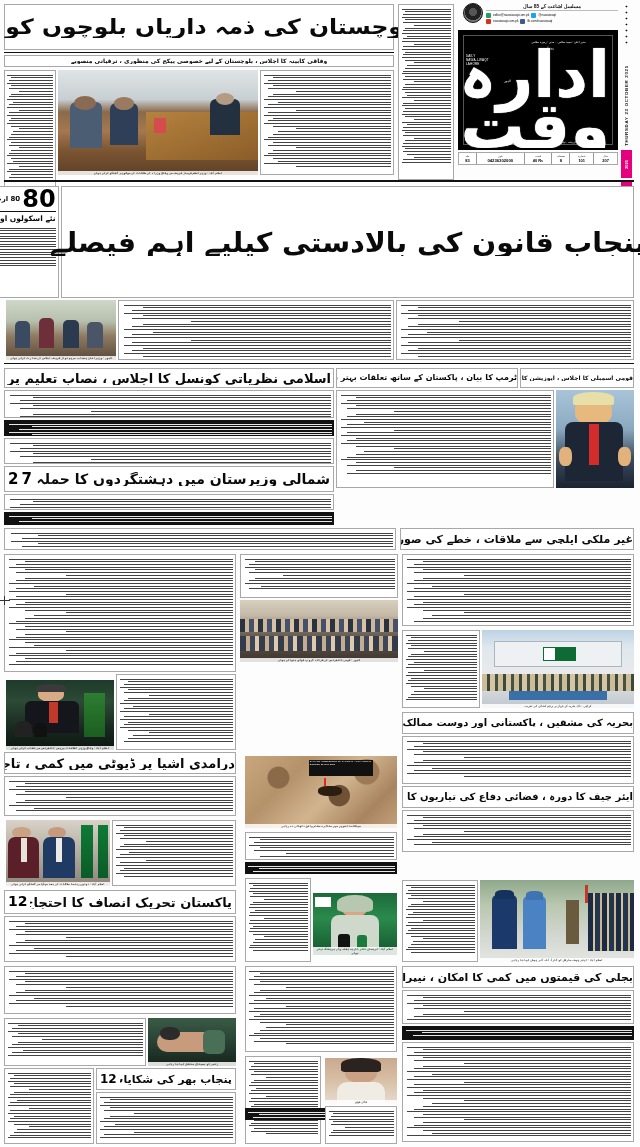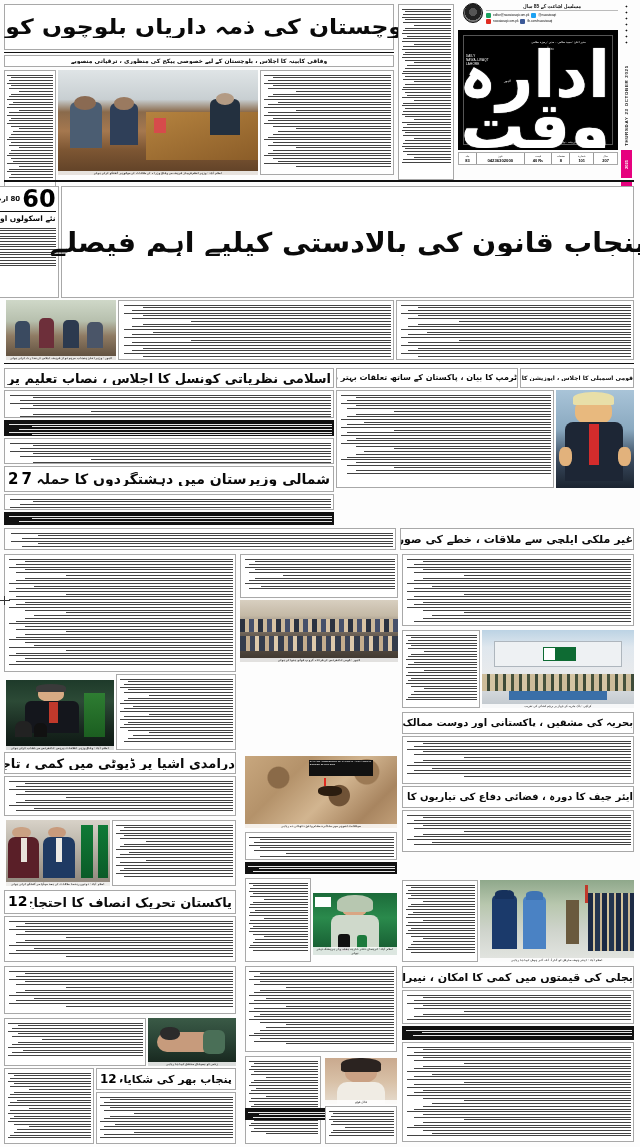--- a/index.html
+++ b/index.html
@@ -365,21 +365,21 @@
 
   <div style="position:absolute;left:4px;top:186px;width:630px;height:112px;">
     <div style="display:flex;direction:rtl;height:100%;gap:2px;">
 
       <div class="box" style="flex:1.55;display:flex;align-items:center;justify-content:center;padding:2px;">
         <div class="hl-txt" style="font-size:27px;transform:scaleX(1.05);">پنجاب قانون کی بالادستی کیلیے اہم فیصلے</div>
       </div>
 
       <div class="box" style="flex:1.05;padding:2px;display:flex;flex-direction:column;">
         <div class="eightyline" style="border-bottom:1.5px solid #111;padding-bottom:2px;">
-          <span class="bignum" style="font-size:24px;">60</span>
+          <span class="bignum" style="font-size:24px;">80</span>
           <span class="hl-txt" style="font-size:7px;flex:1;">80 ارب روپے کے ترقیاتی منصوبوں کی منظوری ، ایک ہزار</span>
         </div>
         <div class="hl-txt" style="font-size:7.5px;margin-top:3px;">نئے اسکولوں اور اسپتالوں کی اپ گریڈیشن کا پیکج بھی شامل</div>
         <div class="urdu-lines dense" style="margin-top:3px;flex:1;">
           <i></i>
             <i></i>
             <i></i>
             <i></i>
             <i></i>
             <i></i>

